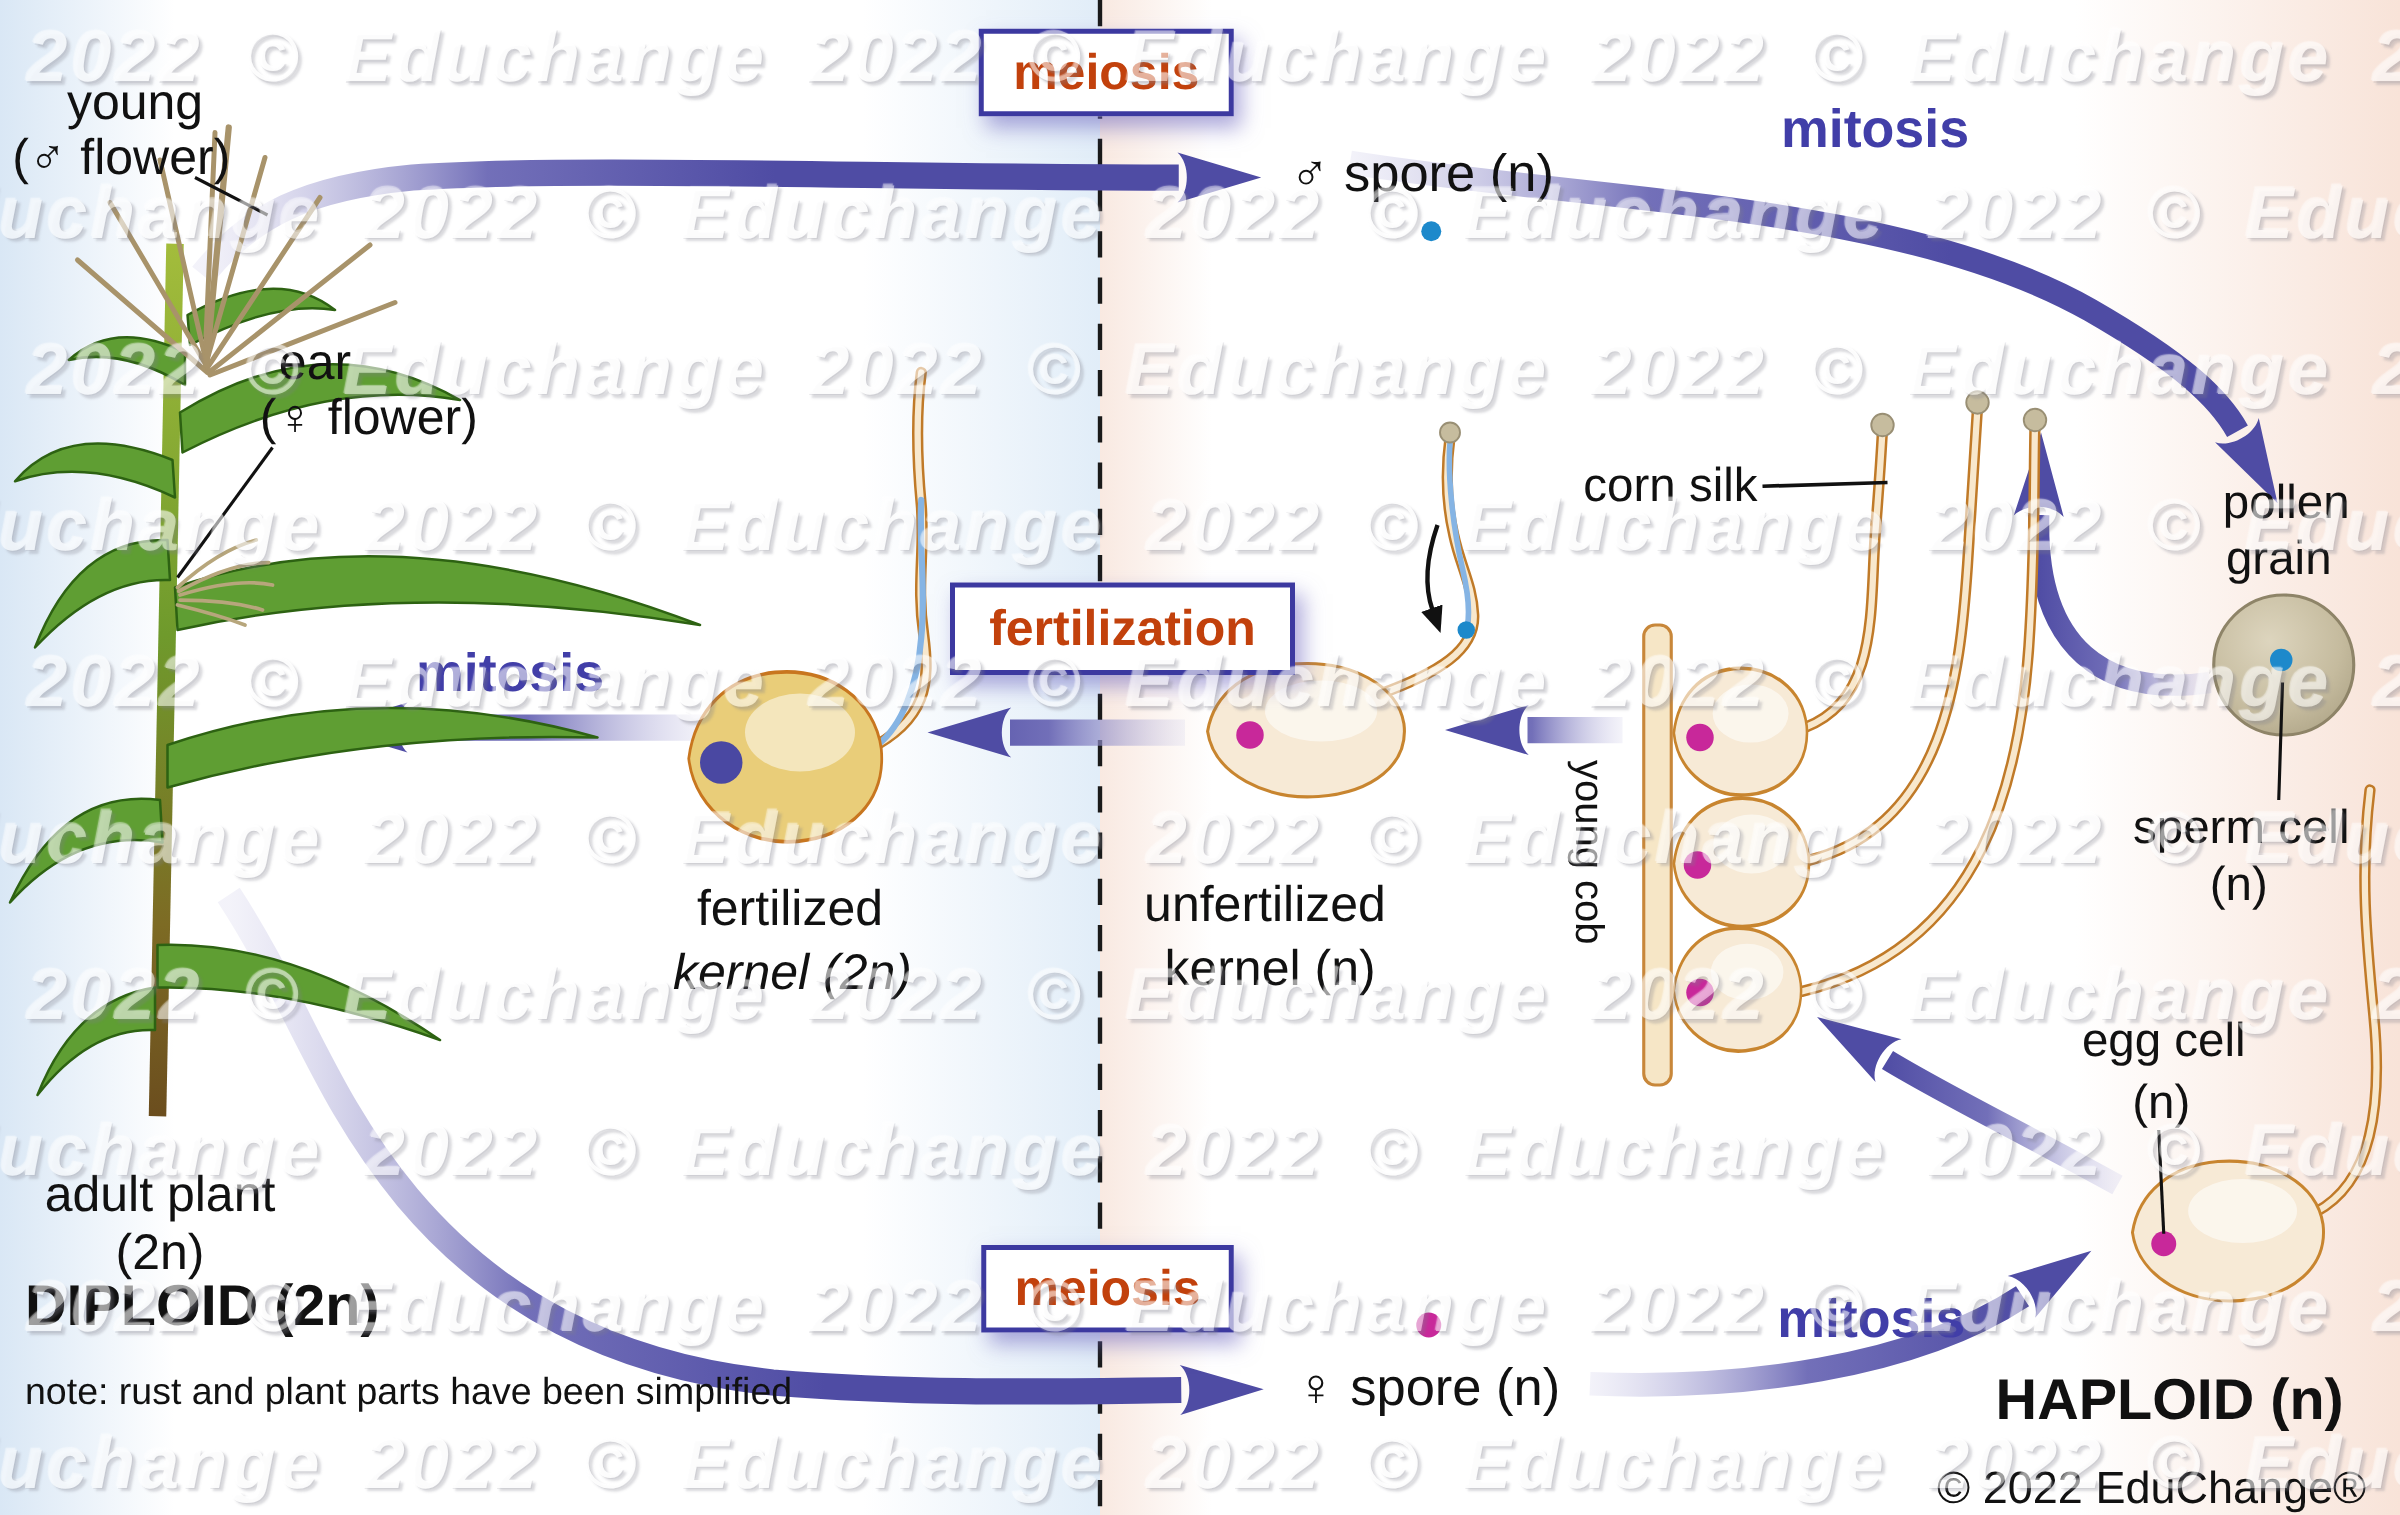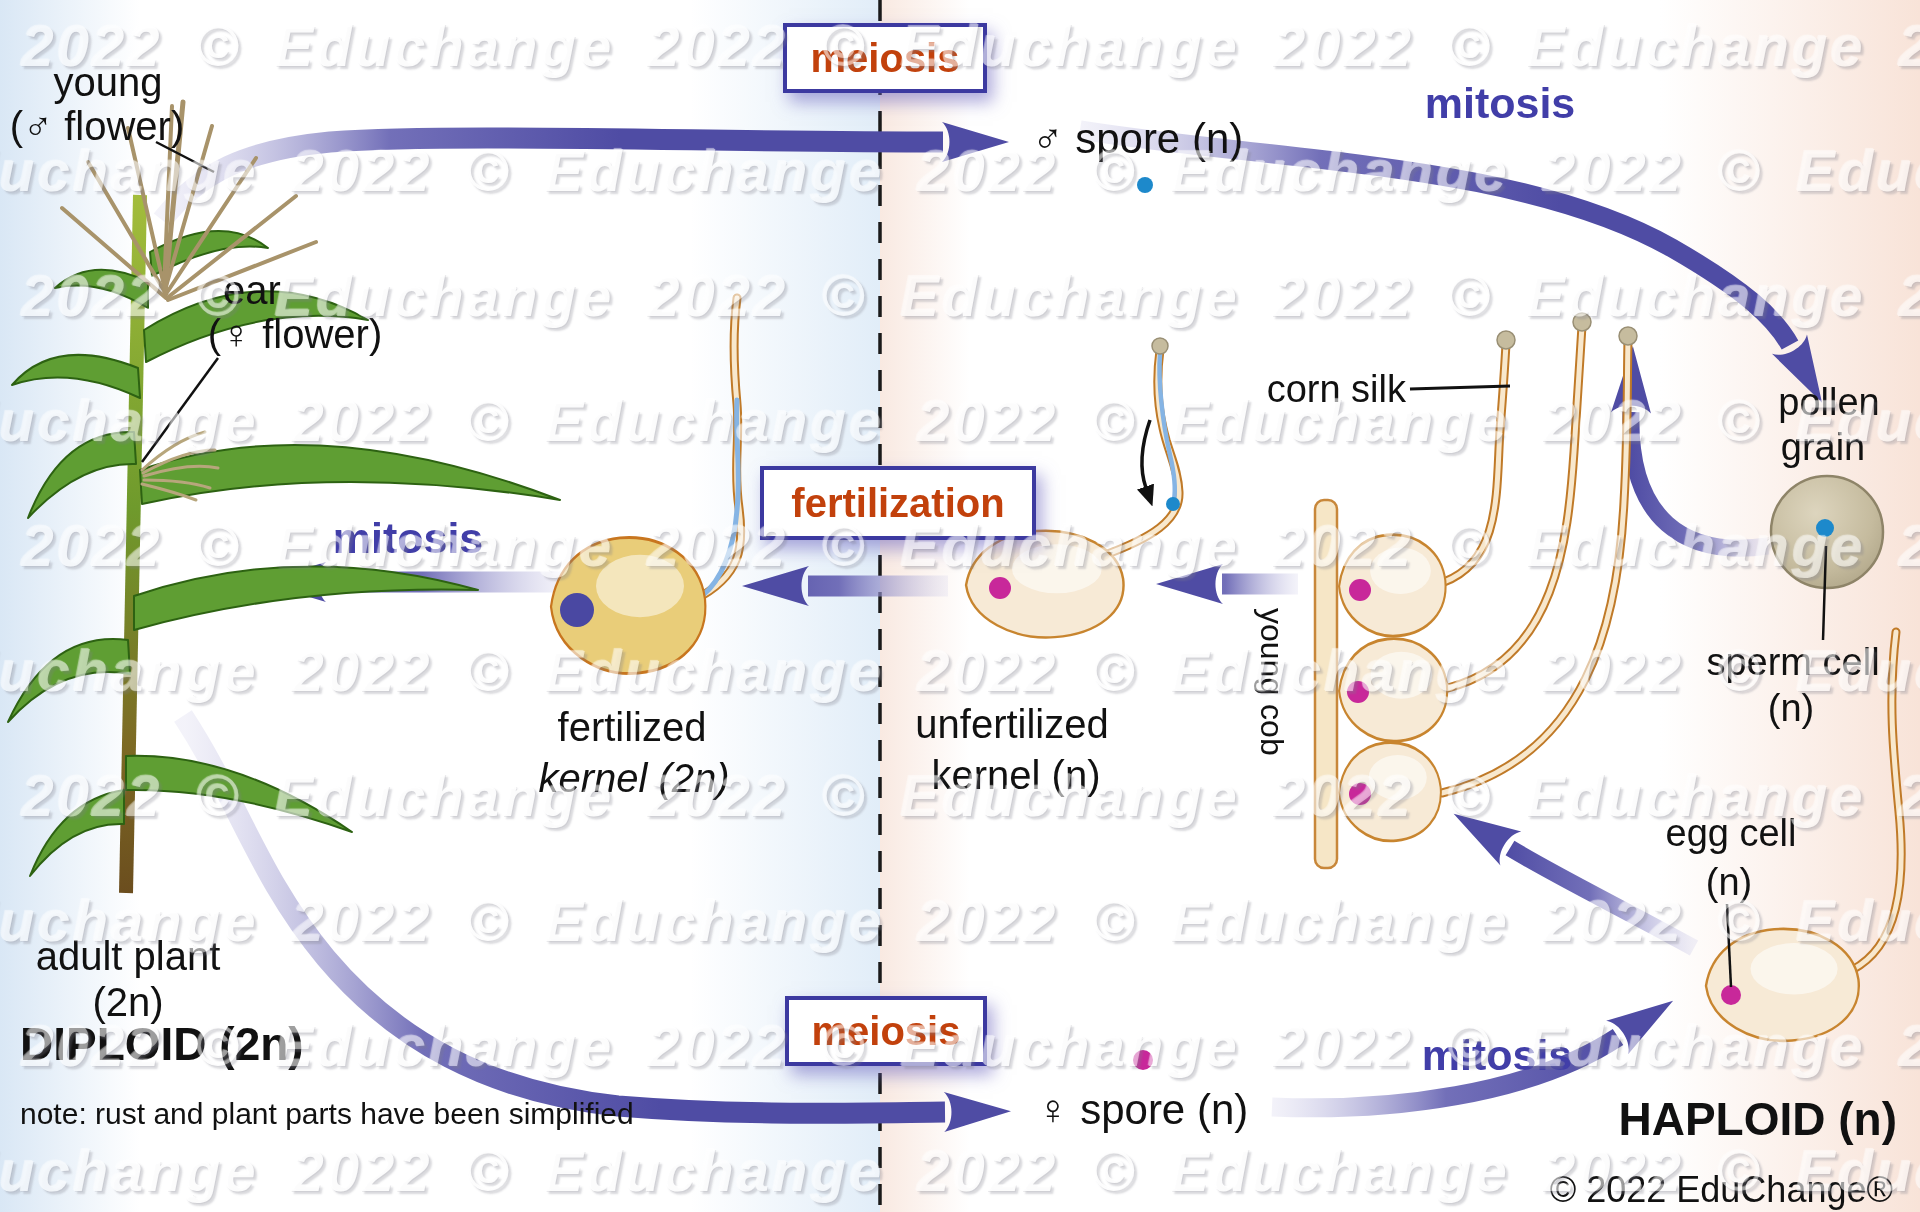--- a/index.html
+++ b/index.html
@@ -277,21 +277,21 @@
 
 <div class="lbl mid right-anchor" style="right:514px;top:390px;">corn silk</div>
 <div class="lbl rot" style="left:1288px;top:608px;">young cob</div>
 
 <div class="lbl" style="left:632px;top:727px;">fertilized</div>
 <div class="lbl" style="left:634px;top:778px;font-style:italic;">kernel (2n)</div>
 <div class="lbl" style="left:1012px;top:724px;">unfertilized</div>
 <div class="lbl" style="left:1016px;top:775px;">kernel (n)</div>
 
 <div class="lbl phase left-anchor" style="left:20px;top:1044px;">DIPLOID (2n)</div>
-<div class="lbl phase right-anchor" style="right:23px;top:1119px;">HAPLOID (n)</div>
+<div class="lbl phase right-anchor" style="right:45px;top:1119px;">HAPLOID (n)</div>
 
 <div class="lbl small left-anchor" style="left:20px;top:1114px;">note: rust and plant parts have been simplified</div>
 <div class="lbl copyright right-anchor" style="right:27px;top:1190px;">© 2022 EduChange®</div>
 
 <div id="watermark">
     <div class="wm-row" style="top: 12px; left: -430px; font-size: 58px;">© Educhange 2022   © Educhange 2022   © Educhange 2022   © Educhange 2022   </div>
     <div class="wm-row" style="top: 137px; left: -160px; font-size: 58px;">© Educhange 2022   © Educhange 2022   © Educhange 2022   © Educhange 2022   </div>
     <div class="wm-row" style="top: 262px; left: -430px; font-size: 58px;">© Educhange 2022   © Educhange 2022   © Educhange 2022   © Educhange 2022   </div>
     <div class="wm-row" style="top: 387px; left: -160px; font-size: 58px;">© Educhange 2022   © Educhange 2022   © Educhange 2022   © Educhange 2022   </div>
     <div class="wm-row" style="top: 512px; left: -430px; font-size: 58px;">© Educhange 2022   © Educhange 2022   © Educhange 2022   © Educhange 2022   </div>

